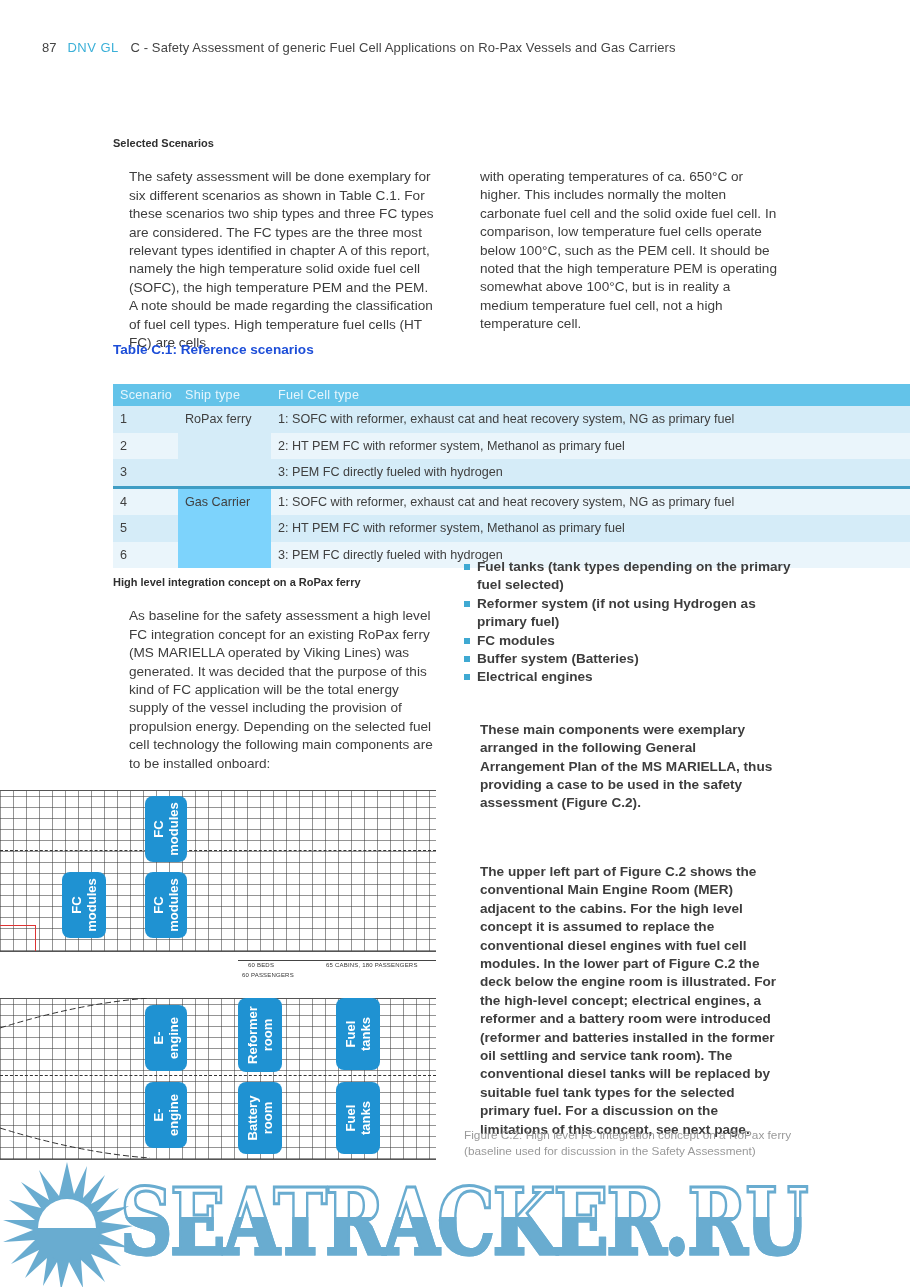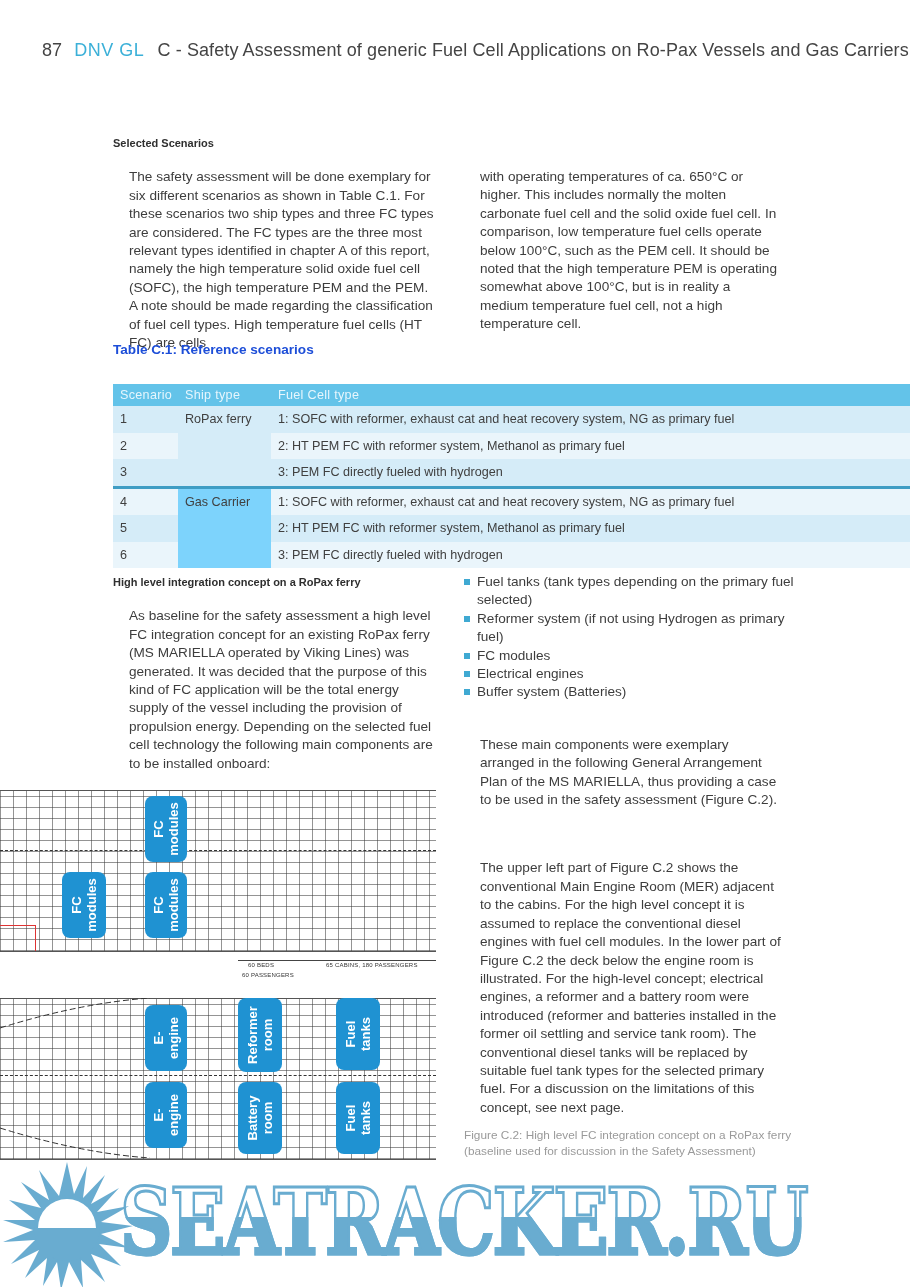--- a/index.html
+++ b/index.html
@@ -3,21 +3,21 @@
 <meta charset="utf-8">
 <style>
   html, body { margin: 0; padding: 0; }
   body {
     width: 910px; height: 1287px; position: relative; overflow: hidden;
     background: #ffffff; color: #3a3a3a;
     font-family: "Liberation Sans", "DejaVu Sans", sans-serif;
   }
   .abs { position: absolute; }
   .running-header {
-    left: 42px; top: 40px; font-size: 18px; color: #444; white-space: nowrap; letter-spacing: 0.1px;
+    left: 42px; top: 40px; font-size: 13px; color: #444; white-space: nowrap; letter-spacing: 0.1px;
   }
   .running-header .pg { margin-right: 7px; }
   .running-header .brand { color: #3bb0d8; margin-right: 8px; letter-spacing: 0.5px; }
 
   .col { font-size: 13.6px; line-height: 18.4px; color: #3d3d3d; }
   .col p { margin: 16px; }
   .h3 { font-weight: bold; color: #2f2f2f; font-size: 11px; line-height: 18.4px; }
 
   #col-left-1 { left: 113px; top: 134px; width: 340px; }
   #col-right-1 { left: 464px; top: 152px; width: 334px; }
@@ -34,21 +34,21 @@
   .ref-table td.c1 { width: 58px; }
   .ref-table td.c2 { width: 86px; }
   .row-a td { background: #d5ecf8; }
   .row-b td { background: #eaf5fb; }
   .row-b td.c2 { background: #eaf5fb; }
   .group-sep td { border-top: 3px solid #3f9dc4; }
   .ref-table td.merged { background: #d5ecf8; }
   .ref-table td.merged2 { background: #7dd3fc; }
 
   #col-left-2 { left: 113px; top: 573px; width: 338px; }
-  #col-right-2 { left: 464px; top: 573px; width: 334px; }
+  #col-right-2 { left: 464px; top: 558px; width: 334px; font-weight: bold; }
   .bullets { list-style: none; margin: 0; padding: 0; }
   .bullets li { position: relative; padding-left: 13px; }
   .bullets li::before {
     content: ""; position: absolute; left: 0; top: 6px; width: 6px; height: 6px; background: #3fa9d2;
   }
   .spacer { height: 18px; }
 
   .fig-caption { left: 464px; top: 1128px; width: 360px; font-size: 11.8px; line-height: 15.5px; color: #9a9a9a; }
 
   
@@ -143,22 +143,22 @@
 
 <div class="abs col" id="col-left-2">
   <div class="h3">High level integration concept on a RoPax ferry</div>
   <p>As baseline for the safety assessment a high level FC integration concept for an existing RoPax ferry (MS MARIELLA operated by Viking Lines) was generated. It was decided that the purpose of this kind of FC application will be the total energy supply of the vessel including the provision of propulsion energy. Depending on the selected fuel cell technology the following main components are to be installed onboard:</p>
 </div>
 <div class="abs col" id="col-right-2">
   <ul class="bullets">
     <li>Fuel tanks (tank types depending on the primary fuel selected)</li>
     <li>Reformer system (if not using Hydrogen as primary fuel)</li>
     <li>FC modules</li>
+    <li>Buffer system (Batteries)</li>
     <li>Electrical engines</li>
-    <li>Buffer system (Batteries)</li>
   </ul>
   <div class="spacer"></div>
   <p>These main components were exemplary arranged in the following General Arrangement Plan of the MS MARIELLA, thus providing a case to be used in the safety assessment (Figure C.2).</p>
   <div class="spacer"></div>
   <p>The upper left part of Figure C.2 shows the conventional Main Engine Room (MER) adjacent to the cabins. For the high level concept it is assumed to replace the conventional diesel engines with fuel cell modules. In the lower part of Figure C.2 the deck below the engine room is illustrated. For the high-level concept; electrical engines, a reformer and a battery room were introduced (reformer and batteries installed in the former oil settling and service tank room). The conventional diesel tanks will be replaced by suitable fuel tank types for the selected primary fuel. For a discussion on the limitations of this concept, see next page.</p>
 </div>
 
 <div class="abs plan" id="plan-upper"></div>
 <div class="abs" style="left:0;top:850px;width:436px;height:0;border-top:1px dashed #333;"></div>
 <div class="abs" style="left:0;top:925px;width:35px;height:25px;border:1px solid #d33;border-left:none;border-bottom:none;"></div>

